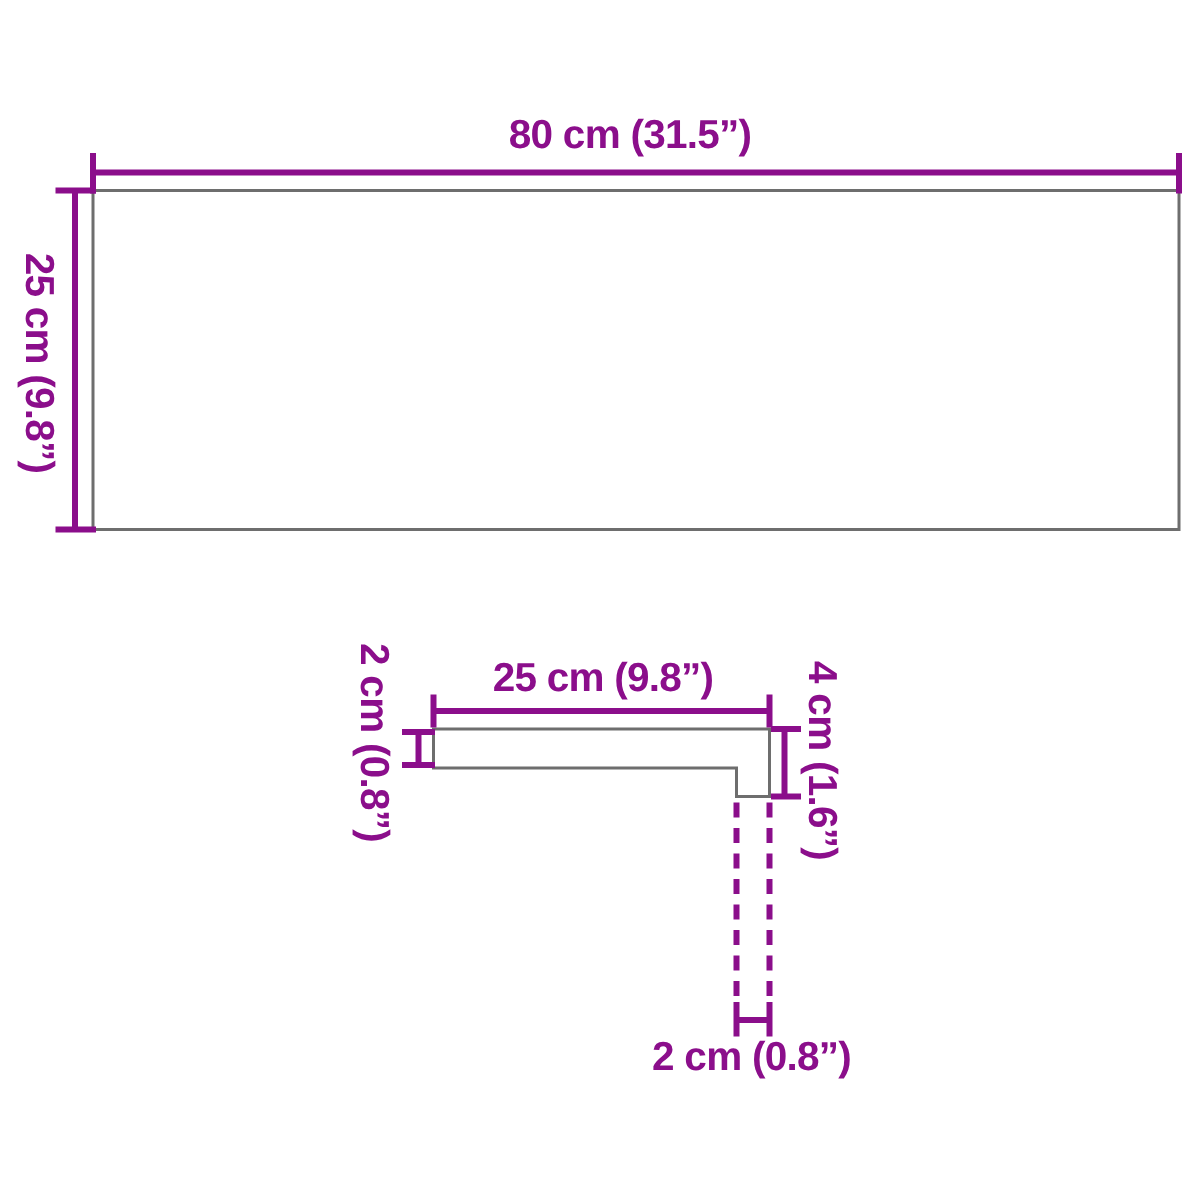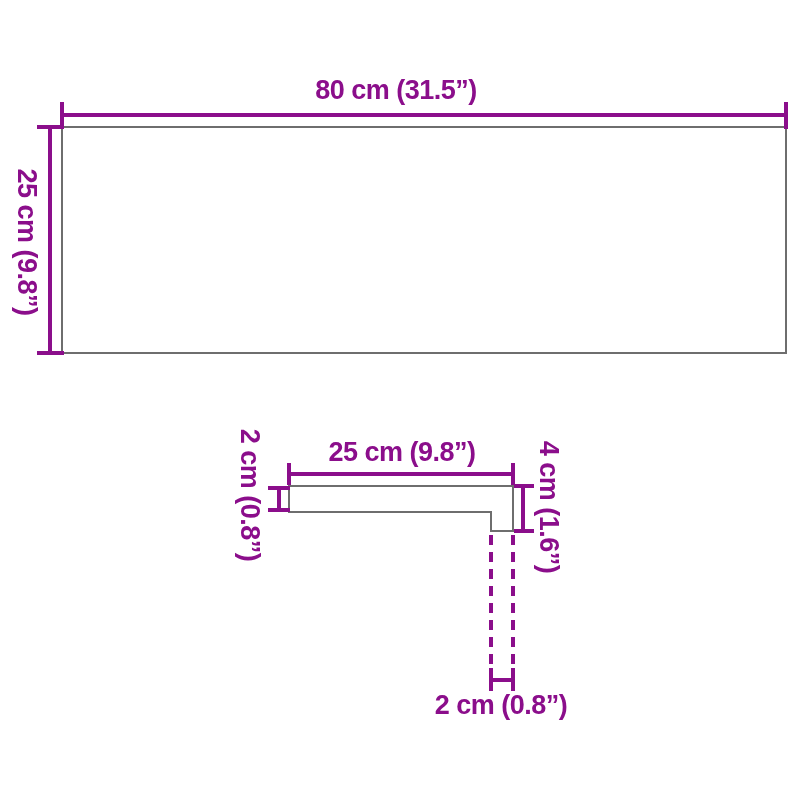--- a/index.html
+++ b/index.html
@@ -84,21 +84,21 @@
       </g>
 
       <g stroke="#8B0E8B" stroke-width="4">
         <line x1="491" y1="680" x2="513" y2="680"></line>
         <line x1="491" y1="668" x2="491" y2="691"></line>
         <line x1="513" y1="668" x2="513" y2="691"></line>
       </g>
     </g>
   </svg>
 
-  <div class="dim-label" style="left:396px; top:90px;">80 cm (31.5”)</div>
+  <div class="dim-label" style="left:420px; top:90px;">80 cm (31.5”)</div>
 
   <div class="dim-label rotated" style="left:26px; top:242px;">25 cm (9.8”)</div>
 
   <div class="dim-label" style="left:402px; top:452px;">25 cm (9.8”)</div>
 
   <div class="dim-label rotated" style="left:249px; top:495px;">2 cm (0.8”)</div>
 
   <div class="dim-label rotated" style="left:548px; top:507px;">4 cm (1.6”)</div>
 
   <div class="dim-label" style="left:501px; top:705px;">2 cm (0.8”)</div>

